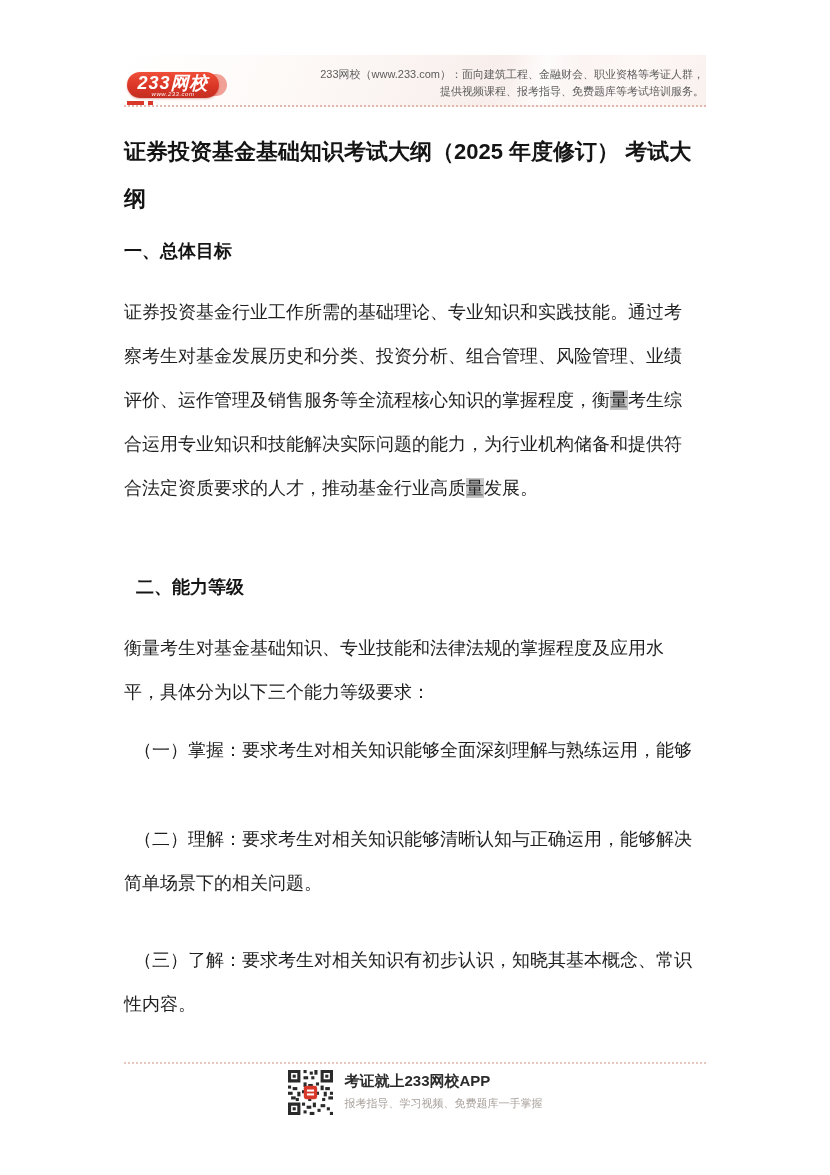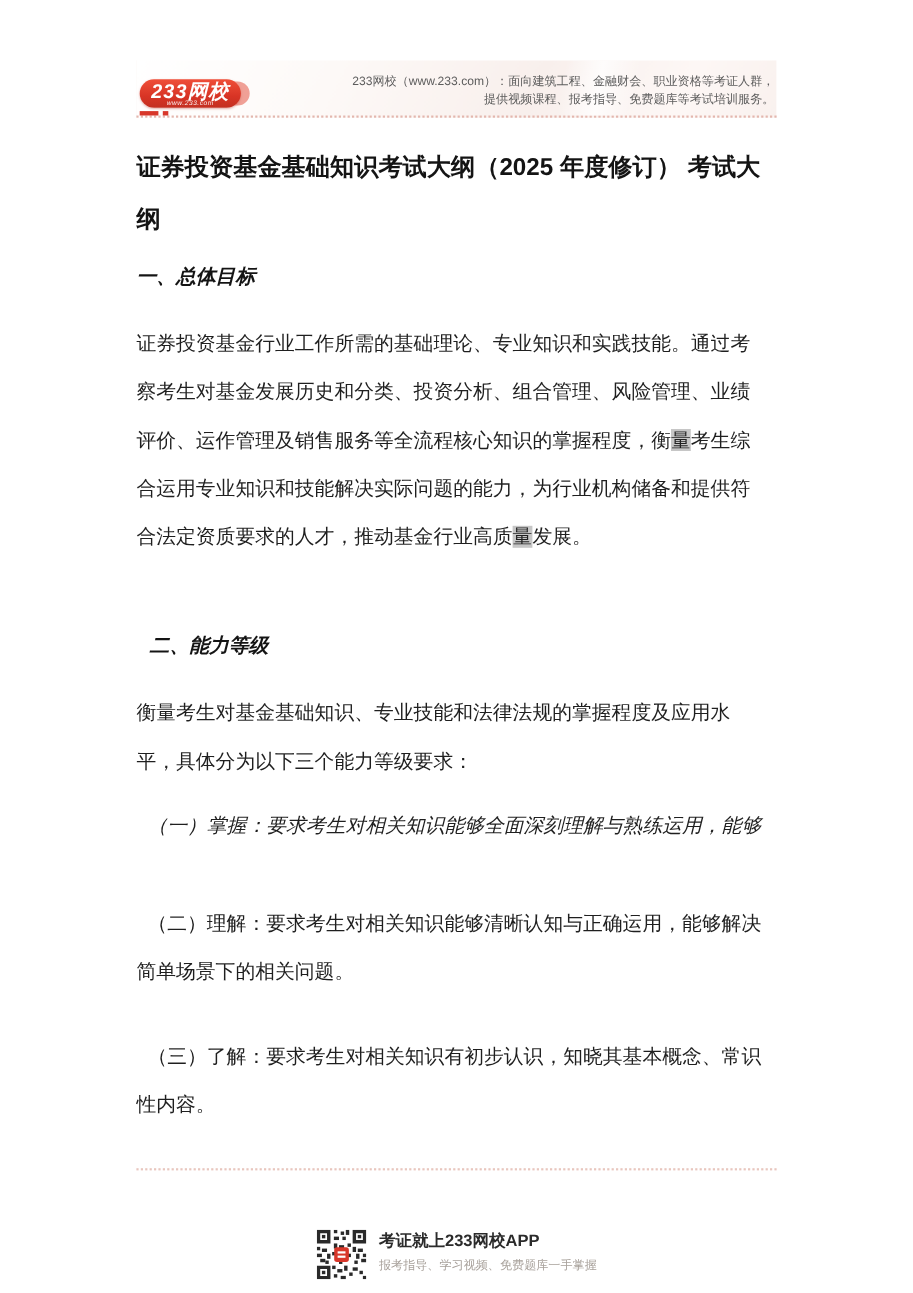--- a/index.html
+++ b/index.html
@@ -44,43 +44,43 @@
     font-size:11px; line-height:17px; color:#5c5c5c;
   }
 
   
   .doc-title {
     position:absolute; left:124px; top:128px; width:582px;
     text-align:left; font-size:22px; line-height:47px; font-weight:bold; color:#141414;
   }
   .sec-heading {
     position:absolute; left:124px; width:582px;
-    font-size:18px; line-height:26px; font-weight:bold; color:#141414;font-style:italic;
+    font-size:18px; line-height:26px; font-weight:bold; color:#141414;
   }
   .h1 { top:238px; }
   .h2 { top:574px;margin-left:12px; }
   .para {
     position:absolute; left:124px; width:586px;
     font-size:18px; line-height:44px; color:#1f1f1f;
   }
   .p1 { top:290px; }
   .p2 { top:626px; }
-  .p3 { top:728px;font-style:italic; }
+  .p3 { top:728px; }
   .p4 { top:817px; }
   .p5 { top:938px; }
   .line { display:block; white-space:nowrap; }
   .indent { padding-left:10px; }
   .hl { background:#c6c6c6; }
 
   
   .footer {
     position:absolute; left:124px; top:1062px; width:582px;
     border-top:2px dotted #e8c6be; padding-top:6px;
   }
-  .footer-row { display:flex; justify-content:center; align-items:flex-start; gap:12px;margin-top:48px; }
+  .footer-row { display:flex; justify-content:center; align-items:flex-start; gap:12px; }
   .qr { width:45px; height:45px; flex:0 0 45px; }
   .footer-text { padding-top:1px; }
   .app-title { font-size:15px; line-height:20px; font-weight:bold; color:#2b2b2b; }
   .app-subtitle { font-size:11px; line-height:14px; color:#a8a19b; margin-top:5px; }
 </style>
 </head>
 <body>
 
 <div class="page">
 

